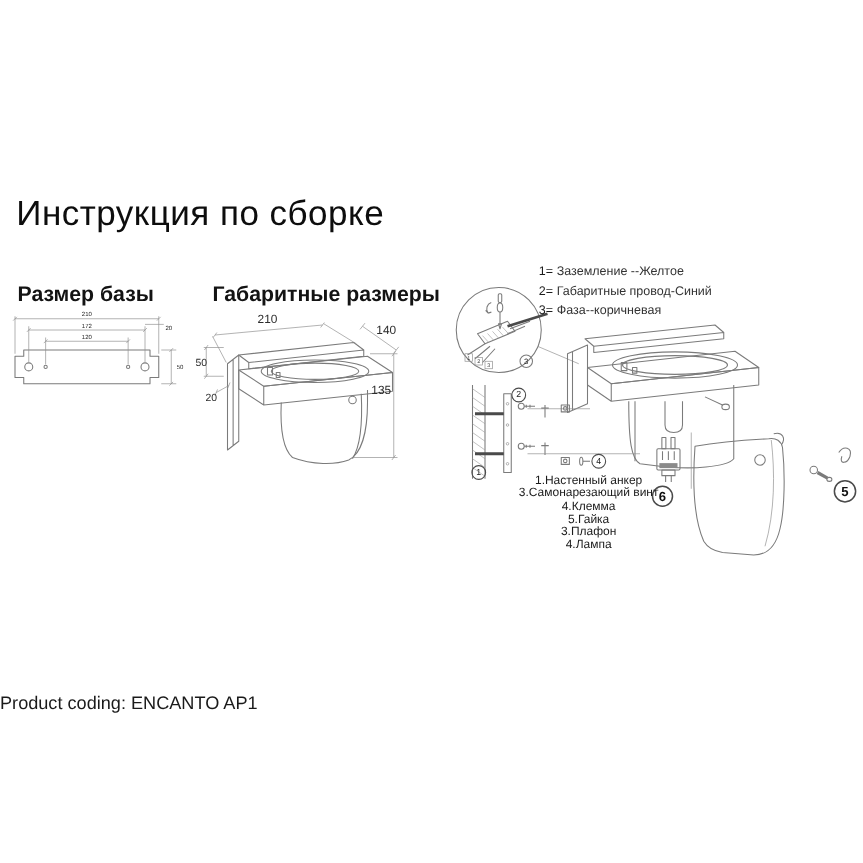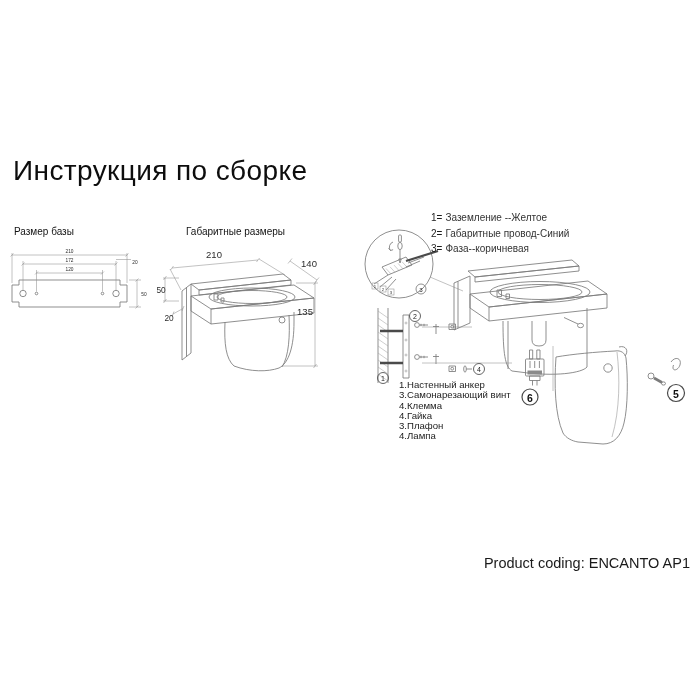--- a/index.html
+++ b/index.html
@@ -1,24 +1,24 @@
 <!DOCTYPE html>
 <html><head>
 <meta charset="utf-8">
 <style>
   html,body { margin:0; padding:0; }
   body {
     width:690px; height:690px; background:#ffffff; position:relative;
     font-family:"Liberation Sans", sans-serif; overflow:hidden; color:#111;
   }
-  .abs { position:absolute; }
+  .abs { position:absolute;text-align:center; }
   #page-title { left:13px; top:155px; font-size:28px; letter-spacing:.4px; color:#0d0d0d; }
-  .section-h { font-size:10px; font-weight:normal; color:#131313; }
+  .section-h { font-size:17px; font-weight:bold; color:#131313; }
   #h-base { left:14px; top:226px; }
-  #h-overall { left:186px; top:226px; }
+  #h-overall { left:170px; top:226px; }
   svg.diagram { position:absolute; overflow:visible; }
   #svg-base { left:2px; top:244px; }
   #svg-overall { left:155px; top:238px; }
   #svg-assembly { left:360px; top:205px; }
   svg text { font-family:"Liberation Sans", sans-serif; fill:#2c2c2c; }
   .t5  { font-size:4.8px; }
   .t8  { font-size:8.3px; }
   .t9  { font-size:9.5px; }
   .t4  { font-size:4.3px; fill:#333; }
   .tc7 { font-size:7px; fill:#222; }
@@ -26,22 +26,22 @@
   .tc10{ font-size:10.5px; font-weight:bold; fill:#111; }
   .ln  { stroke:#7b7b7b; stroke-width:.85; fill:none; stroke-linejoin:round; }
   .ln2 { stroke:#909090; stroke-width:.55; fill:none; }
   .hl  { stroke:#9d9d9d; stroke-width:.5; fill:none; }
   .dk  { stroke:#4a4a4a; fill:none; }
   #legend { left:431px; top:212px; }
   .legend-row { display:flex; align-items:baseline; height:15.5px; white-space:nowrap; }
   .legend-num { font-size:10px; color:#1d1d1d; margin-right:3px; }
   .legend-label { font-size:10px; color:#333; }
   #parts { left:399px; top:380px; }
-  .part-item { font-size:9.6px; line-height:10.3px; color:#1c1c1c; white-space:nowrap; }
-  #footer { left:0; top:555px; width:690px; text-align:right; font-size:14.5px; color:#1a1a1a; }
+  .part-item { font-size:9.6px; line-height:10.3px; color:#1c1c1c; white-space:nowrap;margin-left:16px; }
+  #footer { left:0; top:555px; width:690px; text-align:left; font-size:14.5px; color:#1a1a1a; }
 </style>
 </head>
 <body>
 
 <div class="abs" id="page-title">Инструкция по сборке</div>
 
 <div class="abs section-h" id="h-base">Размер базы</div>
 <div class="abs section-h" id="h-overall">Габаритные размеры</div>
 
 <svg id="svg-base" class="diagram" width="150" height="82" viewBox="0 0 150 82">
@@ -241,21 +241,21 @@
   <div class="legend-row">
     <span class="legend-num">3=</span>
     <span class="legend-label">Фаза--коричневая</span>
   </div>
 </div>
 
 <div class="abs" id="parts">
   <div class="part-item">1.Настенный анкер</div>
   <div class="part-item">3.Самонарезающий винт</div>
   <div class="part-item">4.Клемма</div>
-  <div class="part-item">4.Гайка</div>
+  <div class="part-item">5.Гайка</div>
   <div class="part-item">3.Плафон</div>
   <div class="part-item">4.Лампа</div>
 </div>
 
 <div class="abs" id="footer">
   <span>Product coding:</span>
   <span>ENCANTO AP1</span>
 </div>
 
 </body></html>

